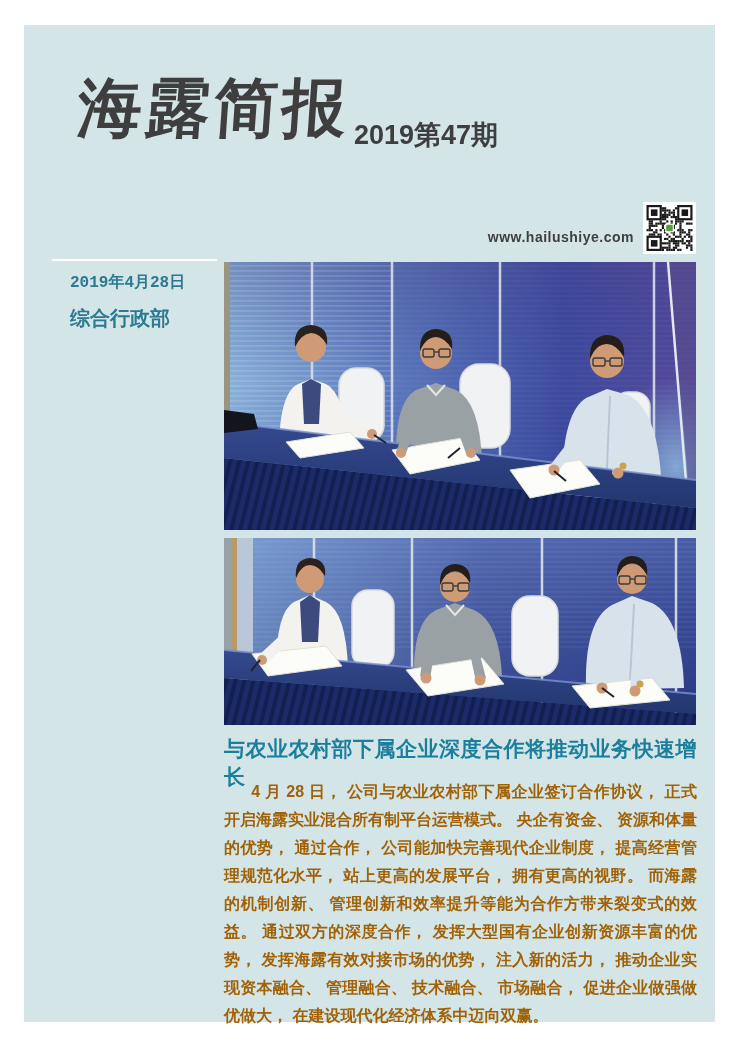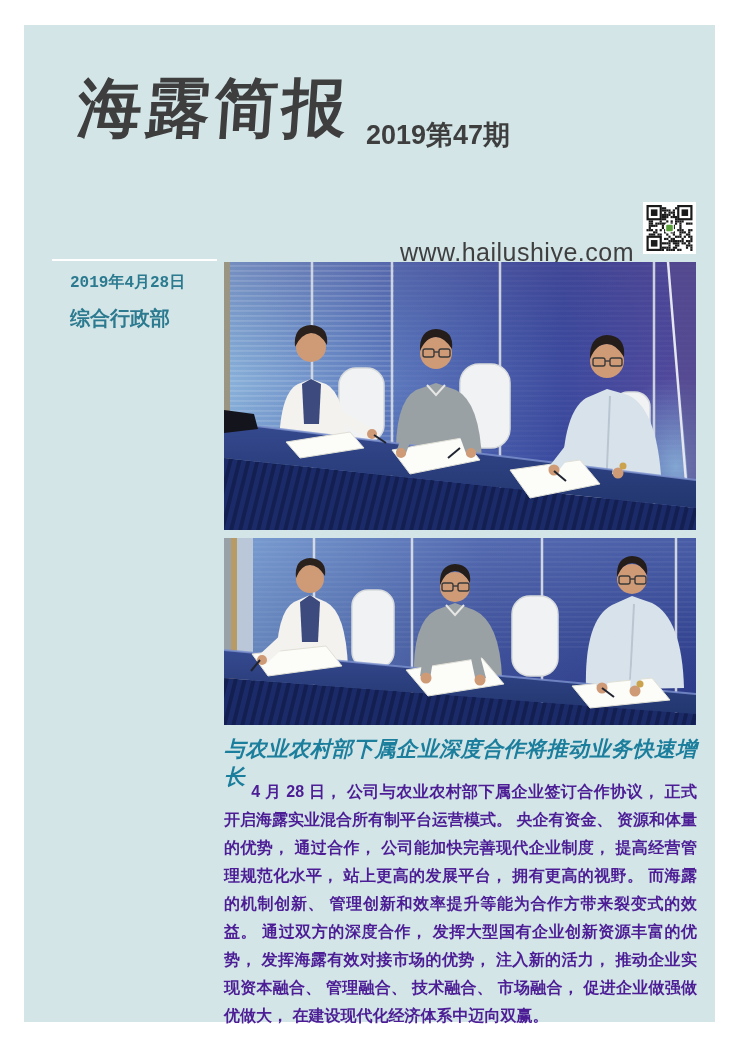--- a/index.html
+++ b/index.html
@@ -3,40 +3,40 @@
 <meta charset="utf-8">
 <style>
   * { margin:0; padding:0; box-sizing:border-box; }
   html,body { background:#ffffff; }
   body { font-family:"Liberation Sans", sans-serif; }
   .canvas { position:relative; width:740px; height:1047px; background:#ffffff; overflow:hidden; }
   .sheet { position:absolute; left:24px; top:25px; width:691px; height:997px; background:#d3e5e7; }
 
   .title { position:absolute; left:54px; top:48px; font-size:64px; line-height:1.1; font-weight:900;
            color:#3e3e3e; letter-spacing:4px; transform:skewX(-4deg); white-space:nowrap; }
-  .issue { position:absolute; left:342px; top:92px; font-size:27px; font-weight:bold; color:#3e3e3e; white-space:nowrap; }
-
-  .website { position:absolute; left:0; top:213px; width:610px; text-align:right;
-             font-size:25px; font-weight:400; color:#3f3f3f; letter-spacing:0.5px; }
+  .issue { position:absolute; left:330px; top:92px; font-size:27px; font-weight:bold; color:#3e3e3e; white-space:nowrap; }
+
+  .website { position:absolute; left:0; top:204px; width:610px; text-align:right;
+             font-size:14px; font-weight:700; color:#3f3f3f; letter-spacing:0.5px; }
   .qr { position:absolute; left:619px; top:177px; width:53px; height:52px; background:#ffffff; padding:3px; }
   .qr svg { display:block; width:100%; height:100%; }
 
   .sidebar-divider { position:absolute; left:28px; top:234px; width:165px; height:2px; background:#ffffff; }
   .side-date { position:absolute; left:46px; top:247px; font-size:16px; font-weight:bold; color:#2b7a90;font-family:Liberation Mono, monospace; }
   .side-dept { position:absolute; left:46px; top:280px; font-size:20px; font-weight:bold; color:#2b7a90; }
 
   .photo { position:absolute; left:200px; width:472px; overflow:hidden; }
   .photo-1 { top:237px; height:268px; }
   .photo-2 { top:513px; height:187px; }
   .photo svg { display:block; width:100%; height:100%; }
 
   .headline { position:absolute; left:200px; top:710px; width:473px; font-size:21px; font-weight:bold;
-              color:#1b7e9c; letter-spacing:0.5px;font-style:italic; }
+              color:#1b7e9c; letter-spacing:0.5px; }
   .body-text { position:absolute; left:200px; top:753px; width:473px; font-size:16px; line-height:28px;
-               font-weight:bold; color:#4c1d95; text-align:justify; text-indent:1.7em; }
+               font-weight:bold; color:#a16207; text-align:justify; text-indent:1.7em; }
 </style>
 </head>
 <body>
 
 <div class="canvas">
   <div class="sheet">
 
     <div class="title">海露简报</div>
     <div class="issue">2019第47期</div>
 

